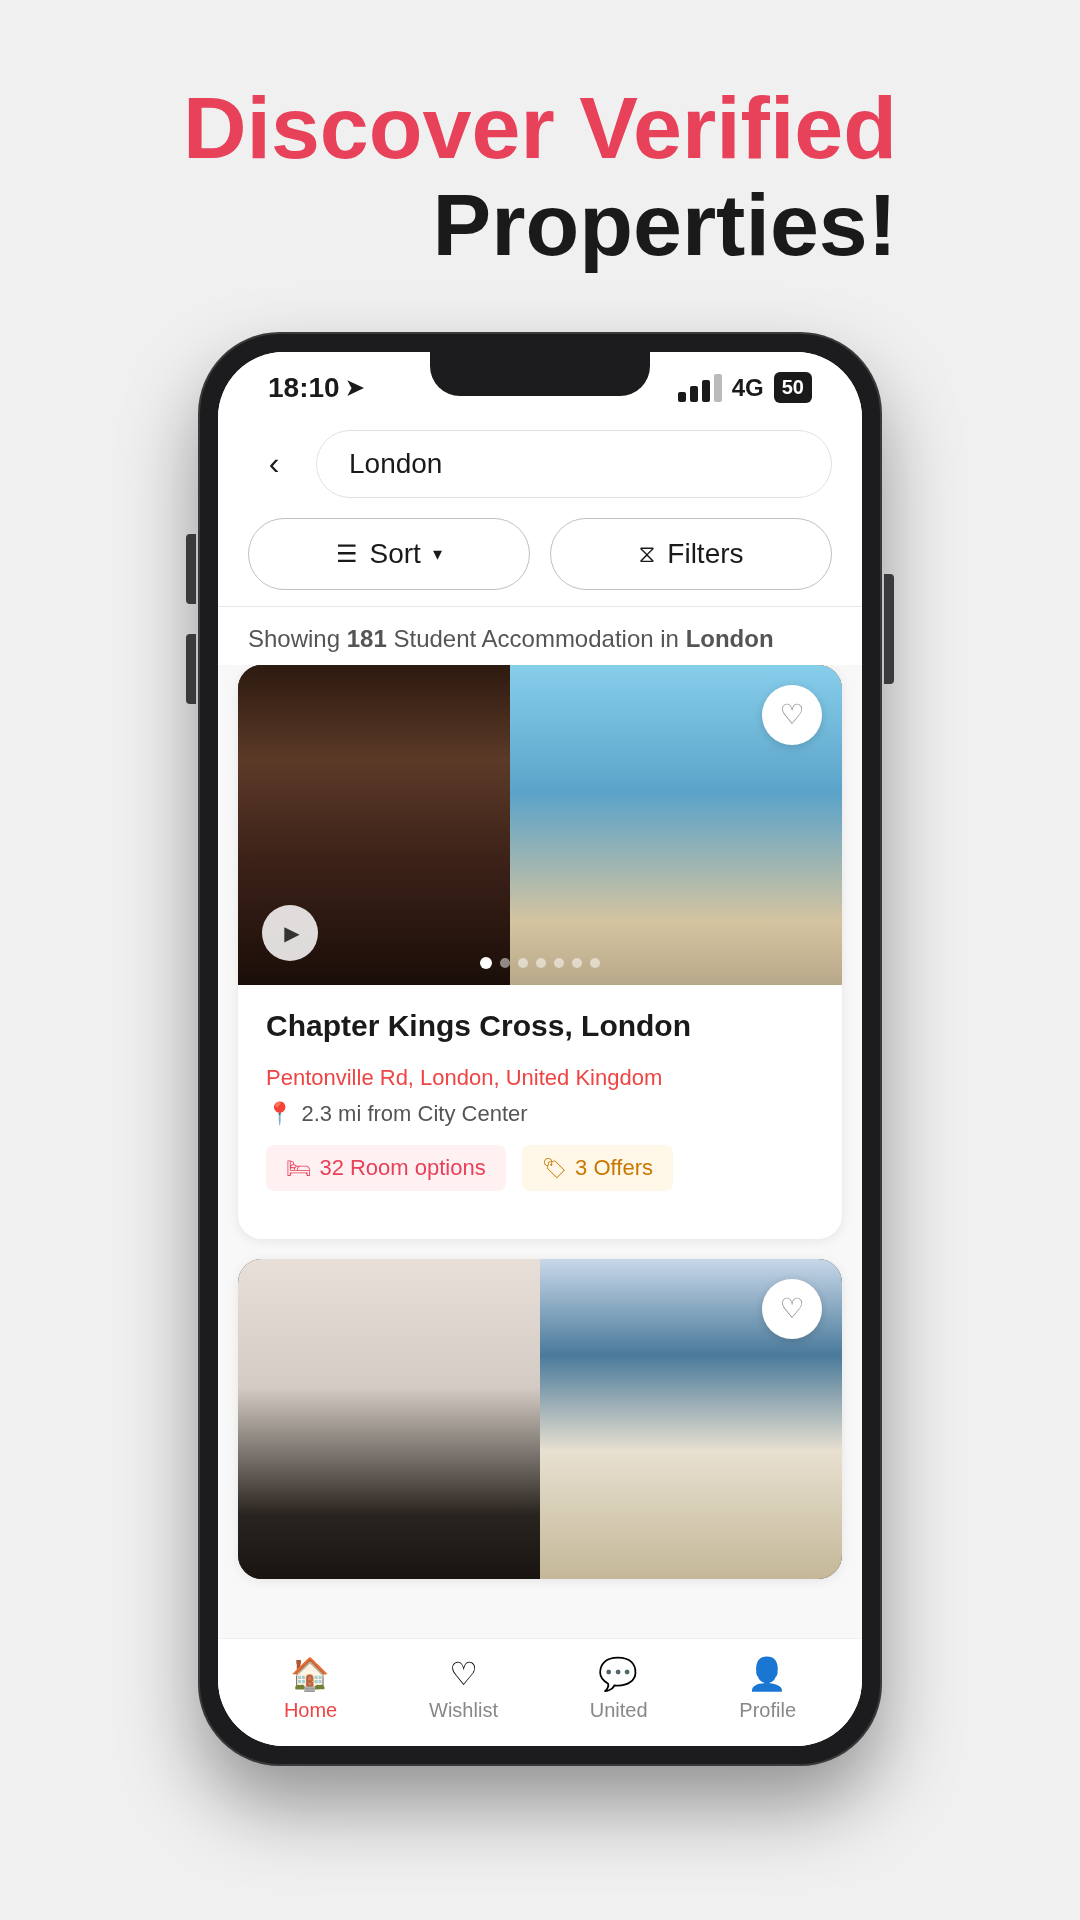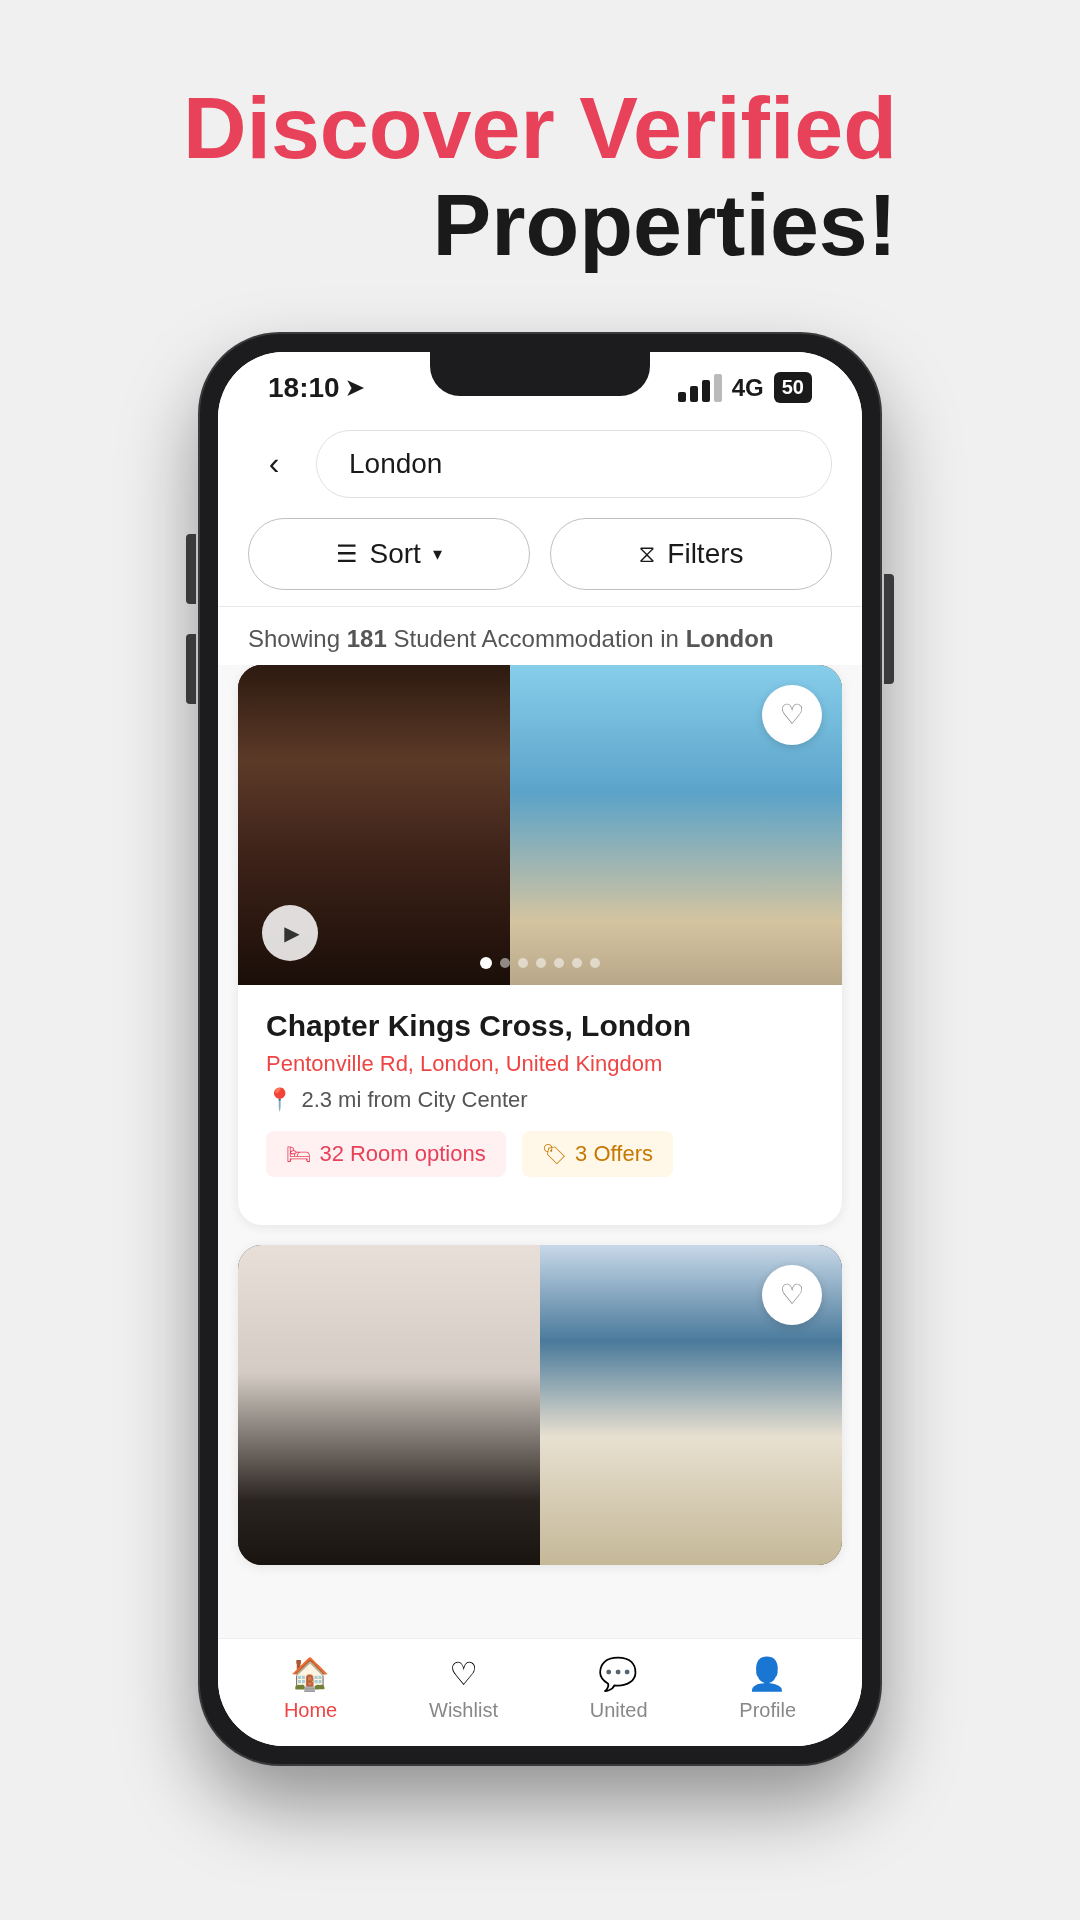--- a/index.html
+++ b/index.html
@@ -362,21 +362,21 @@
     }
 
     
     .card-info {
       padding: 24px 28px 28px;
     }
     .card-title {
       font-size: 30px;
       font-weight: 700;
       color: #1a1a1a;
-      margin-bottom: 8px;
+      margin-bottom: 22px;
     }
     .card-address {
       font-size: 22px;
       color: #ef4444;
       margin-bottom: 10px;
     }
     .card-distance {
       display: flex;
       align-items: center;
       gap: 8px;

